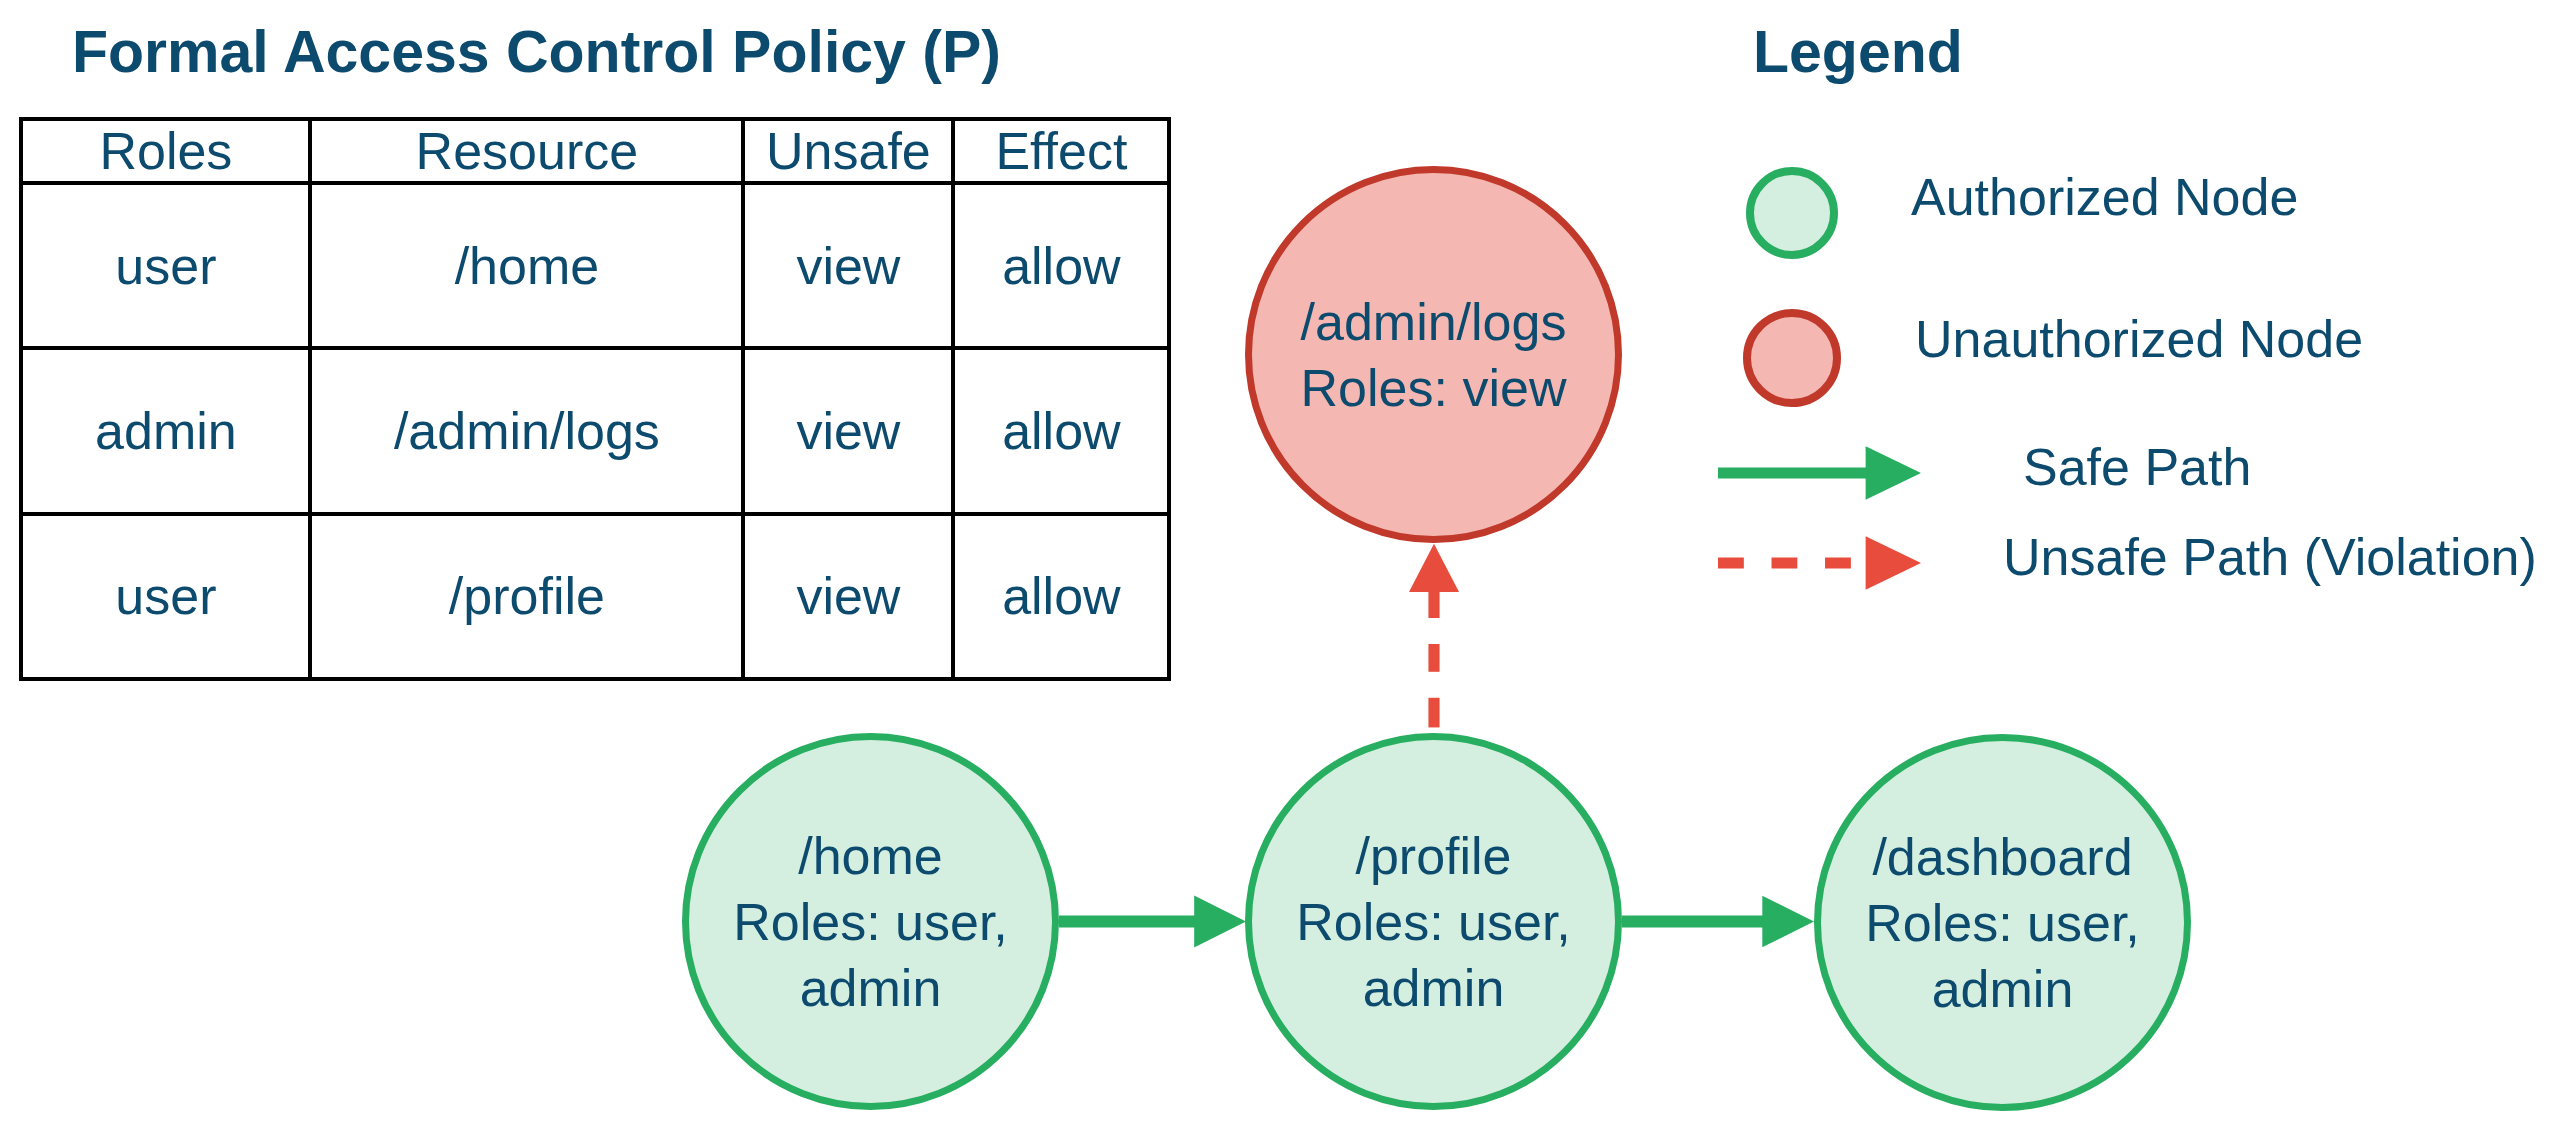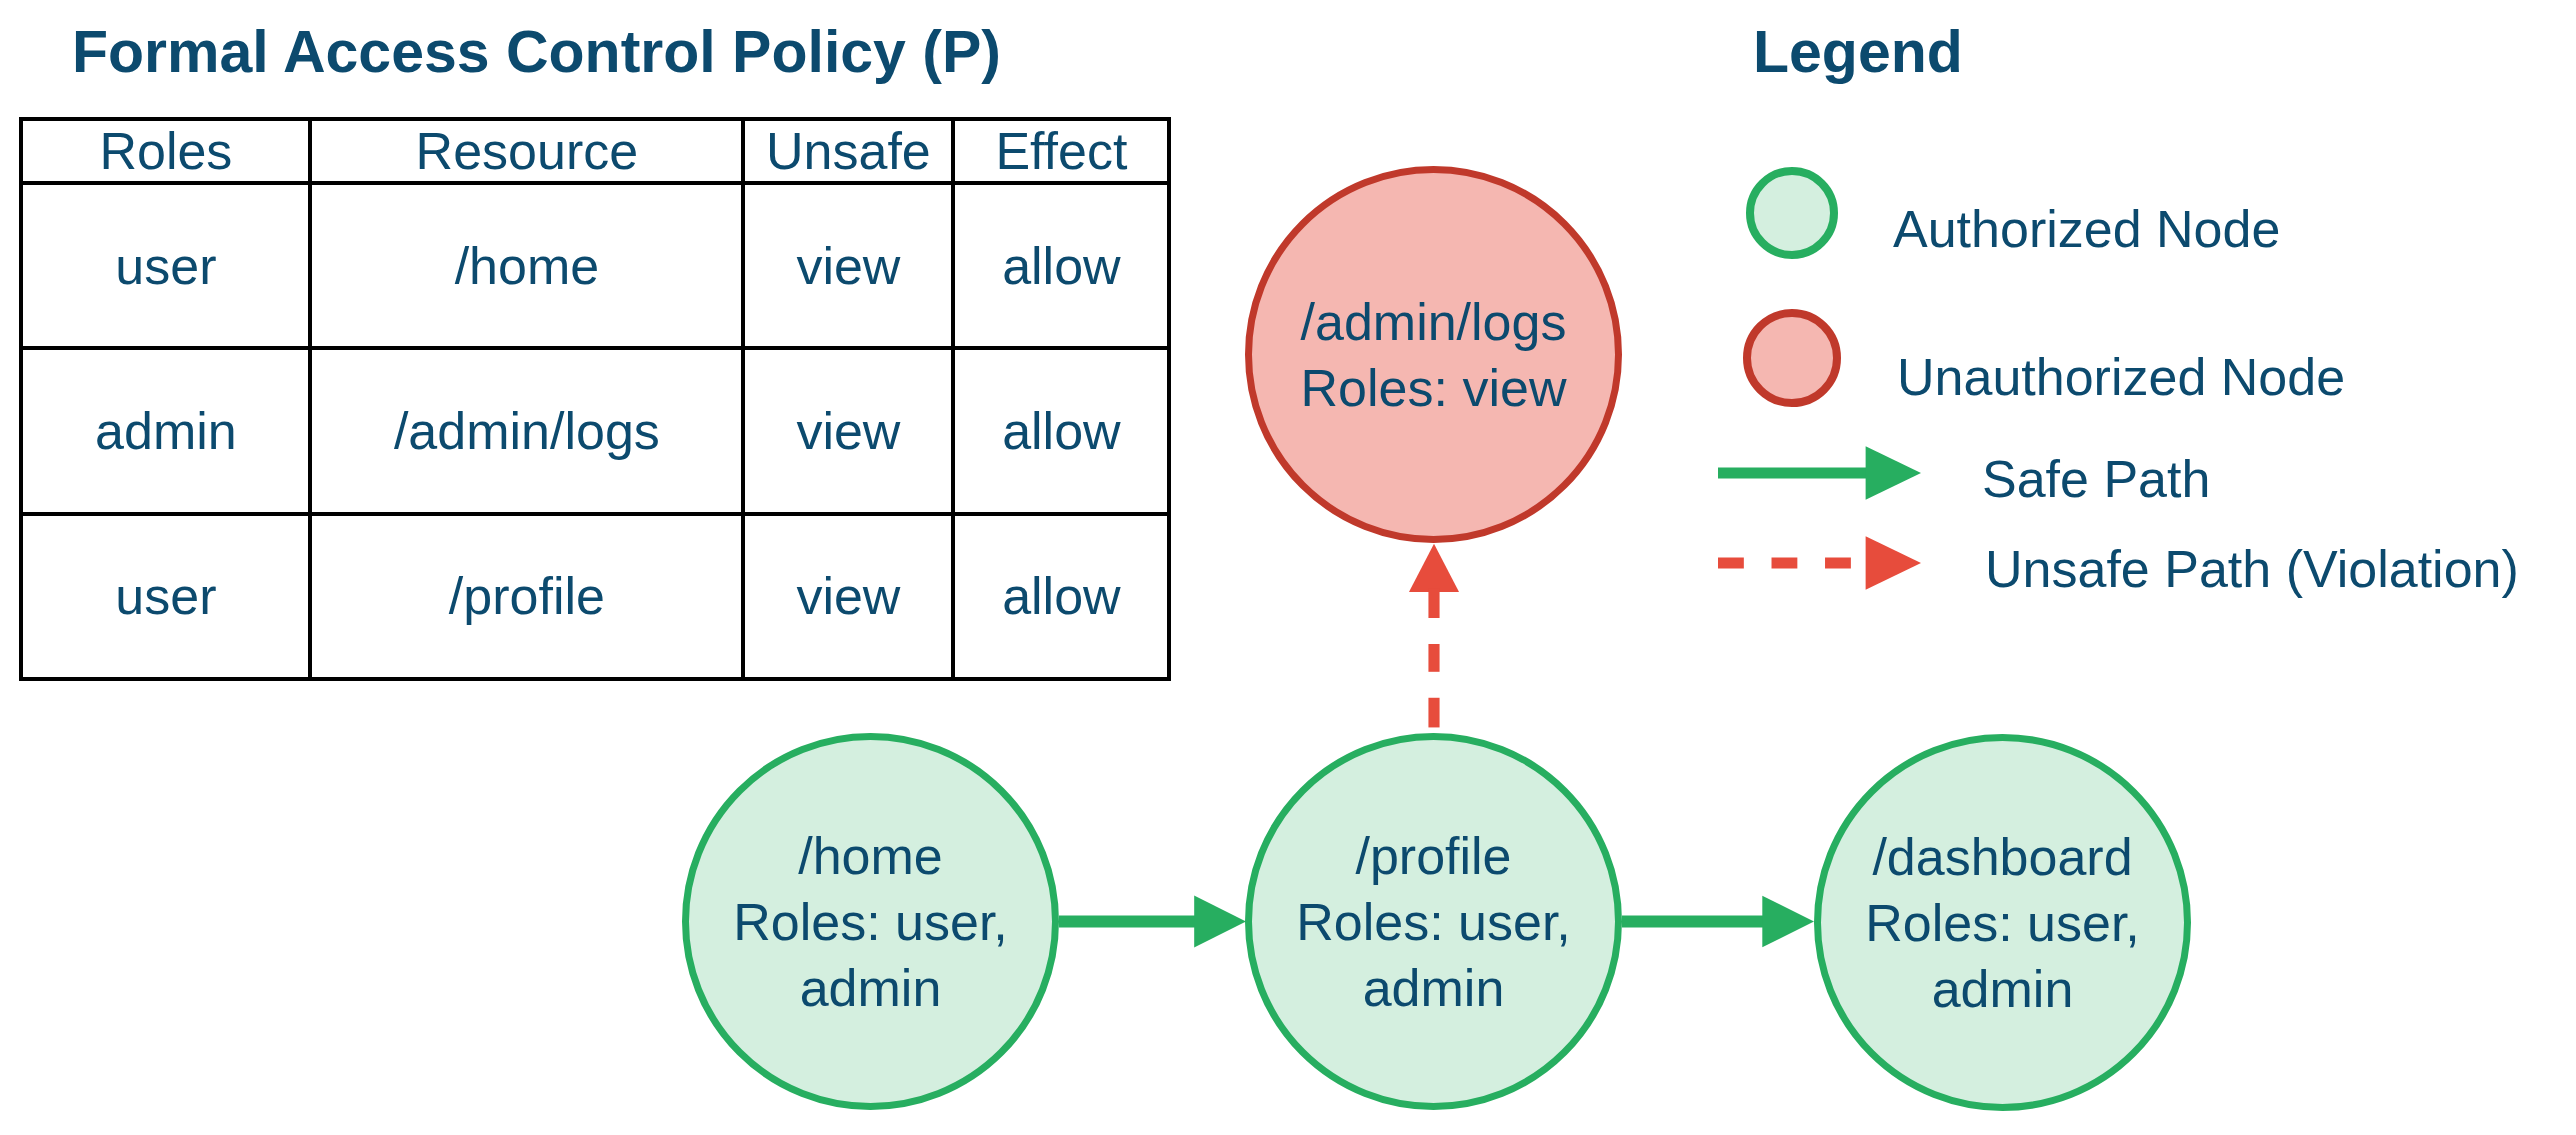--- a/index.html
+++ b/index.html
@@ -62,21 +62,22 @@
 
   .edge { position: absolute; }
   #edge-home-profile      { left: 1059px; top: 890px; }
   #edge-profile-dashboard { left: 1622px; top: 890px; }
   #edge-profile-adminlogs { left: 1408px; top: 542px; }
 
   
   .legend-item {
     position: absolute;
     display: flex;
-    align-items: flex-end;
+    align-items: flex-start;
+    gap: 18px;
   }
   #legend-item-authorized   { left: 1746px; top: 167px; height: 92px; }
   #legend-item-unauthorized { left: 1743px; top: 309px; height: 98px; }
   #legend-item-safe         { left: 1718px; top: 437px; height: 72px; }
   #legend-item-unsafe       { left: 1718px; top: 527px; height: 72px; }
 
   .legend-swatch {
     border-radius: 50%;
     box-sizing: border-box;
     flex: none;
@@ -88,21 +89,21 @@
   .swatch-unauthorized {
     width: 98px; height: 98px;
     background: #f5b7b1; border: 8.3px solid #c0392b;
   }
   .legend-label {
     font-size: 52px;
     white-space: nowrap;
   }
   #legend-item-authorized   .legend-label { margin-left: 55px; }
   #legend-item-unauthorized .legend-label { margin-left: 56px; }
-  #legend-item-safe         .legend-label { margin-left: 61px; }
+  #legend-item-safe         .legend-label { margin-left: 84px; }
   #legend-item-unsafe       .legend-label { margin-left: 64px; }
 </style>
 </head>
 <body>
 
 <div class="canvas">
 
   <div class="title" id="policy-title">Formal Access Control Policy (P)</div>
   <div class="title" id="legend-title">Legend</div>
 

